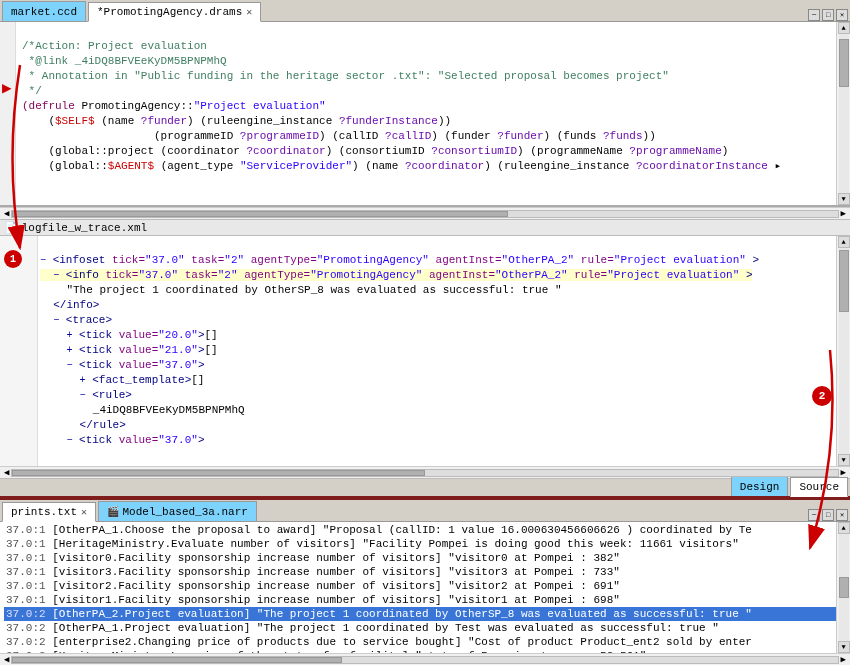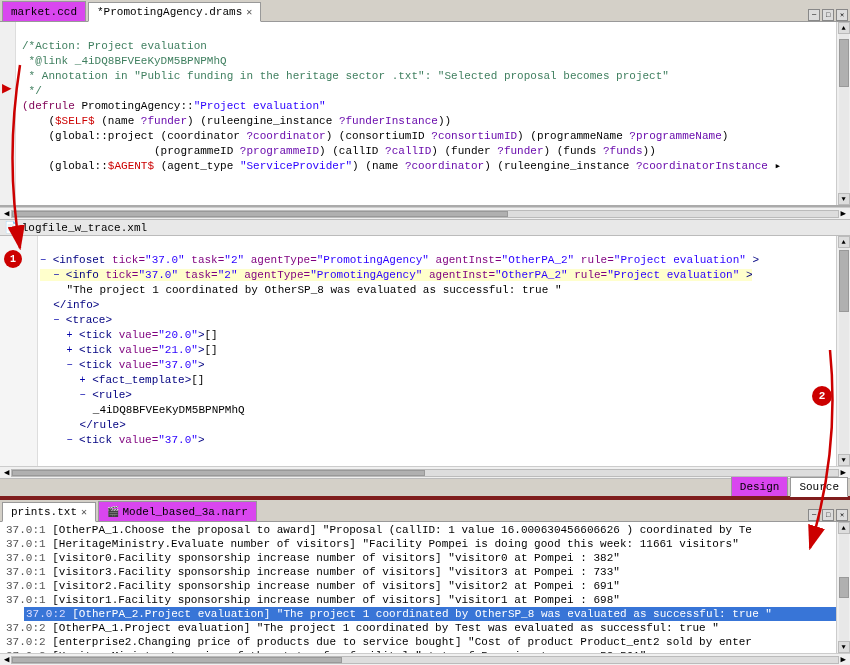--- a/index.html
+++ b/index.html
@@ -10,21 +10,21 @@
       background: #d4d0c8;
       border-bottom: 1px solid #999;
       height: 22px;
       align-items: flex-end;
       padding-left: 2px;
     }
     .tab {
       padding: 2px 8px;
       border: 1px solid #999;
       border-bottom: none;
-      background: #d946ef;
+      background: #7dd3fc;
       font-size: 11px;
       cursor: pointer;
       height: 20px;
       display: flex;
       align-items: center;
       margin-right: 2px;
     }
     .tab.active {
       background: #ffffff;
       border-bottom: 1px solid #fff;
@@ -216,21 +216,20 @@
 
     .print-line {
       white-space: nowrap;
       overflow: hidden;
       text-overflow: ellipsis;
       padding: 0 2px;
     }
     .print-line.highlighted {
       background: #3875d7;
       color: white;
-      margin-left: 20px;
     }
 
     .window-controls {
       position: absolute;
       right: 2px;
       top: 2px;
       display: flex;
       gap: 2px;
     }
     .win-btn {
@@ -283,22 +282,22 @@
 
     <div style="position:absolute;left:2px;top:56px;color:#cc0000;font-size:16px;font-weight:bold;z-index:5;">▶</div>
 
     <div class="editor-content" style="padding-left:22px;">
 <span><span class="comment">/*Action: Project evaluation</span>
 </span><span><span class="comment"> *@link _4iDQ8BFVEeKyDM5BPNPMhQ</span>
 </span><span><span class="comment"> * Annotation in "Public funding in the heritage </span><span style="color:#3f7f5f;">sector</span><span class="comment"> .txt": "Selected proposal </span><span style="color:#3f7f5f;">becomes</span><span class="comment"> project"</span>
 </span><span><span class="comment"> */</span>
 </span><span><span class="kw">(defrule</span> PromotingAgency::<span class="str">"Project evaluation"</span>
 </span><span>    (<span class="red-bold">$SELF$</span> (name <span class="var">?funder</span>) (ruleengine_instance <span class="var">?funderInstance</span>))
+</span><span>                    (programmeID <span class="var">?programmeID</span>) (callID <span class="var">?callID</span>) (funder <span class="var">?funder</span>) (funds <span class="var">?funds</span>))
 </span><span>    (global::project (coordinator <span class="var">?coordinator</span>) (consortiumID <span class="var">?consortiumID</span>) (programmeName <span class="var">?programmeName</span>)
-</span><span>                    (programmeID <span class="var">?programmeID</span>) (callID <span class="var">?callID</span>) (funder <span class="var">?funder</span>) (funds <span class="var">?funds</span>))
 </span><span>    (global::<span class="red-bold">$AGENT$</span> (agent_type <span class="str">"ServiceProvider"</span>) (name <span class="var">?coordinator</span>) (ruleengine_instance <span class="var">?coordinatorInstance</span> ▸
 </span>
     </div>
 
     <div class="scrollbar-v">
       <div class="scrollbar-v-btn">▲</div>
       <div class="scrollbar-v-track">
         <div class="scrollbar-v-thumb"></div>
       </div>
       <div class="scrollbar-v-btn">▼</div>

